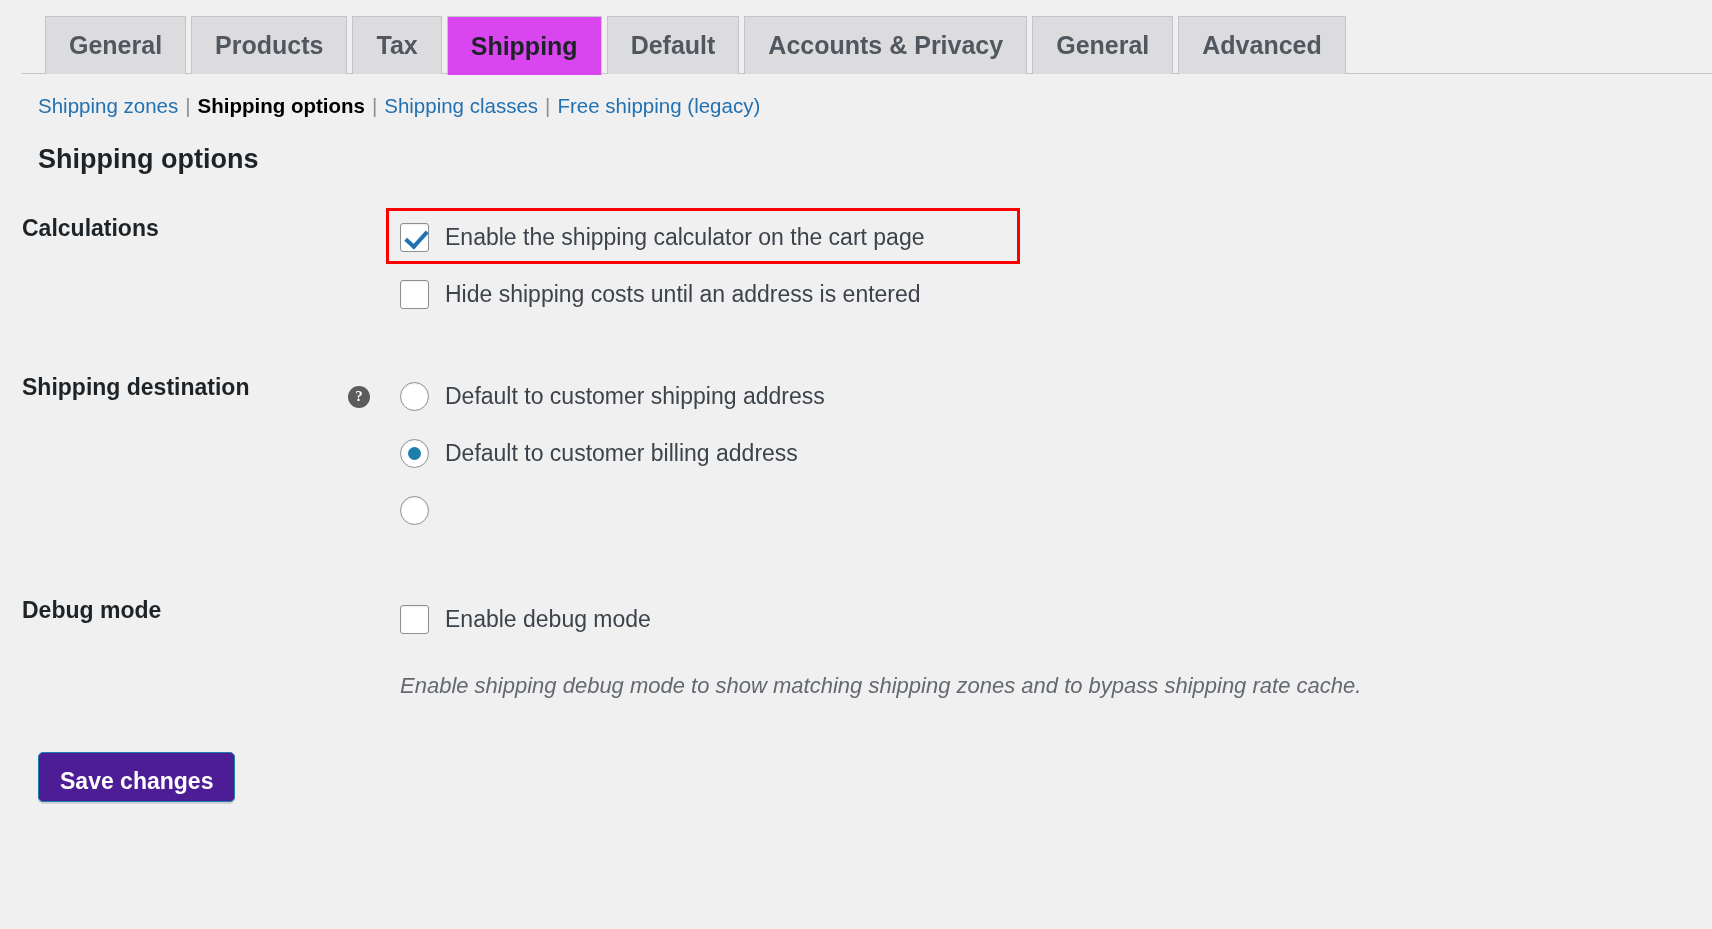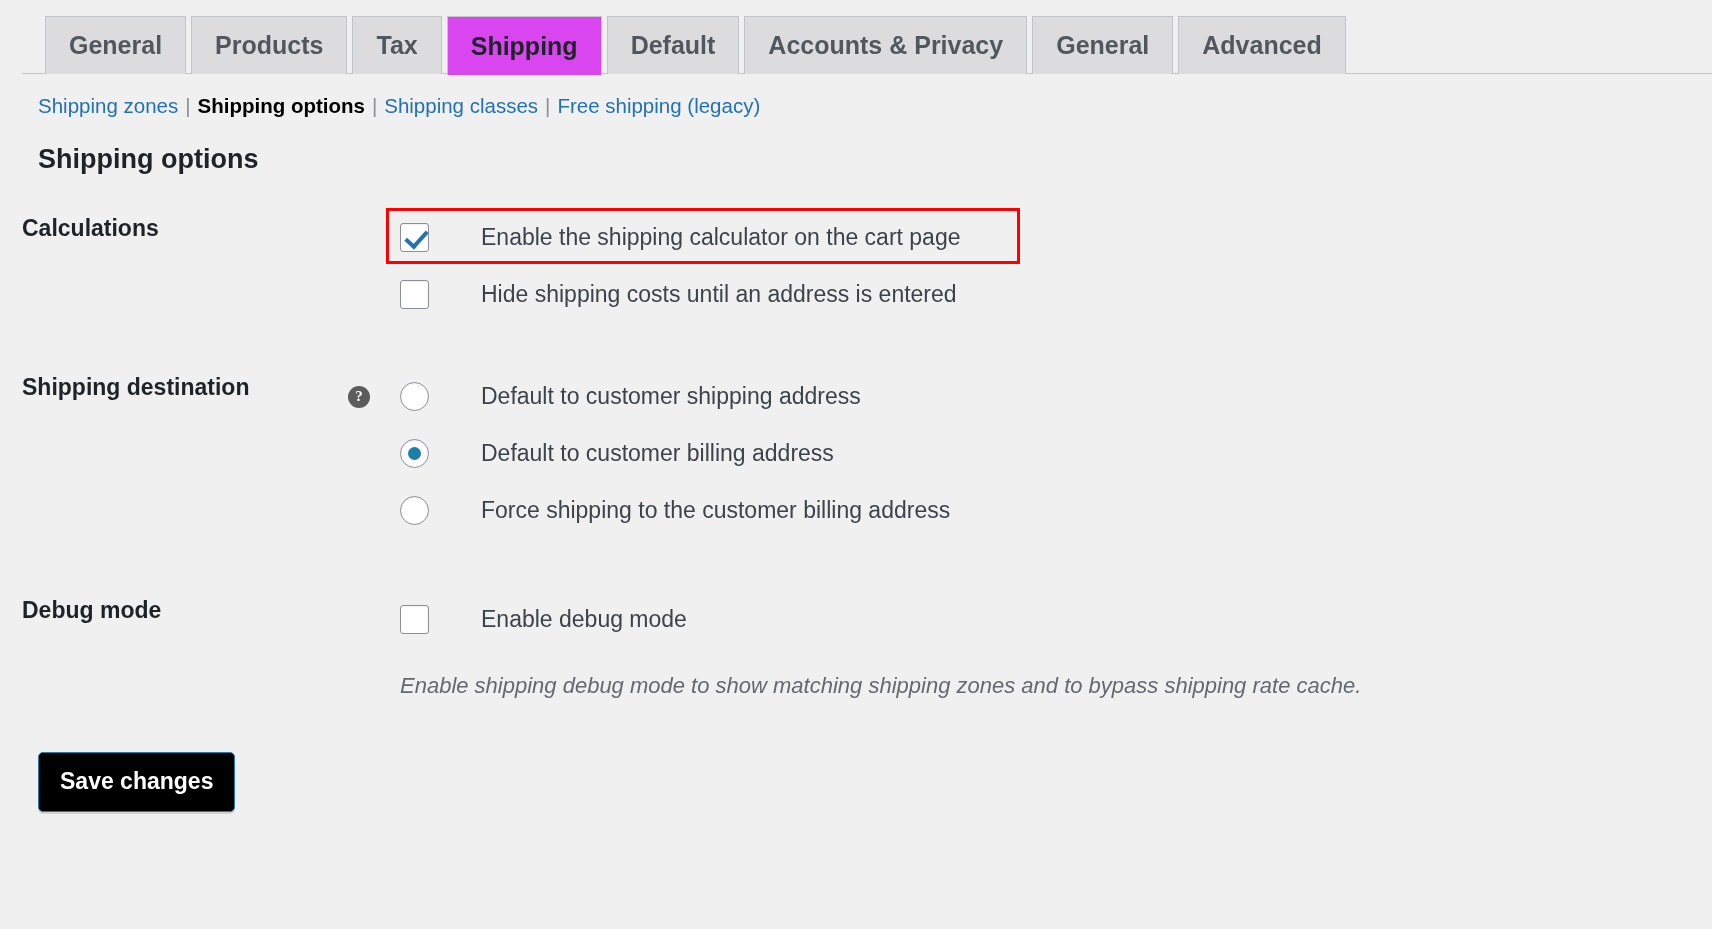--- a/index.html
+++ b/index.html
@@ -125,21 +125,20 @@
   }
   .field-line + .field-line { margin-top: 11px; }
 
   .field-label {
     font-size: 23px;
     color: #3c434a;
     line-height: 1;
     white-space: nowrap;
     cursor: pointer;
     user-select: none;
-    margin-left: 36px;
   }
 
   
   .checkbox {
     width: 29px;
     height: 29px;
     flex: 0 0 29px;
     background: #fff;
     border: 1px solid #8c8f94;
     border-radius: 3px;
@@ -227,29 +226,29 @@
     margin-top: 32px;
     white-space: nowrap;
   }
 
   
   .submit-area {
     margin: 55px 0 0 38px;
   }
   .button-primary {
     display: inline-block;
-    background: #000000;
+    background: #4c1d95;
     border: 1px solid #1b7eab;
     border-radius: 5px;
     color: #fff;
     font-family: "Liberation Sans", sans-serif;
     font-size: 23px;
     font-weight: 700;
     line-height: 1;
-    padding: 17px 21px 18px;
+    padding: 17px 21px 8px;
     cursor: pointer;
     box-shadow: 0 2px 0 rgba(0,0,0,.12);
   }
 
   
   .sec-gap-1 { height: 56px; }
   .sec-gap-2 { height: 63px; }
 </style>
 </head>
 <body>
@@ -303,21 +302,20 @@
         <span class="field-label">Default to customer shipping address</span>
       </div>
 
       <div class="field-line">
         <span class="radio selected"></span>
         <span class="field-label">Default to customer billing address</span>
       </div>
 
       <div class="field-line">
         <span class="radio"></span>
-        <span class="field-label">Force shipping to the customer billing address</span>
       </div>
 
     </div>
   </div>
 
   <div class="sec-gap-2"></div>
 
   <div class="row">
     <div class="row-label">Debug mode</div>
     <div class="row-fields">

